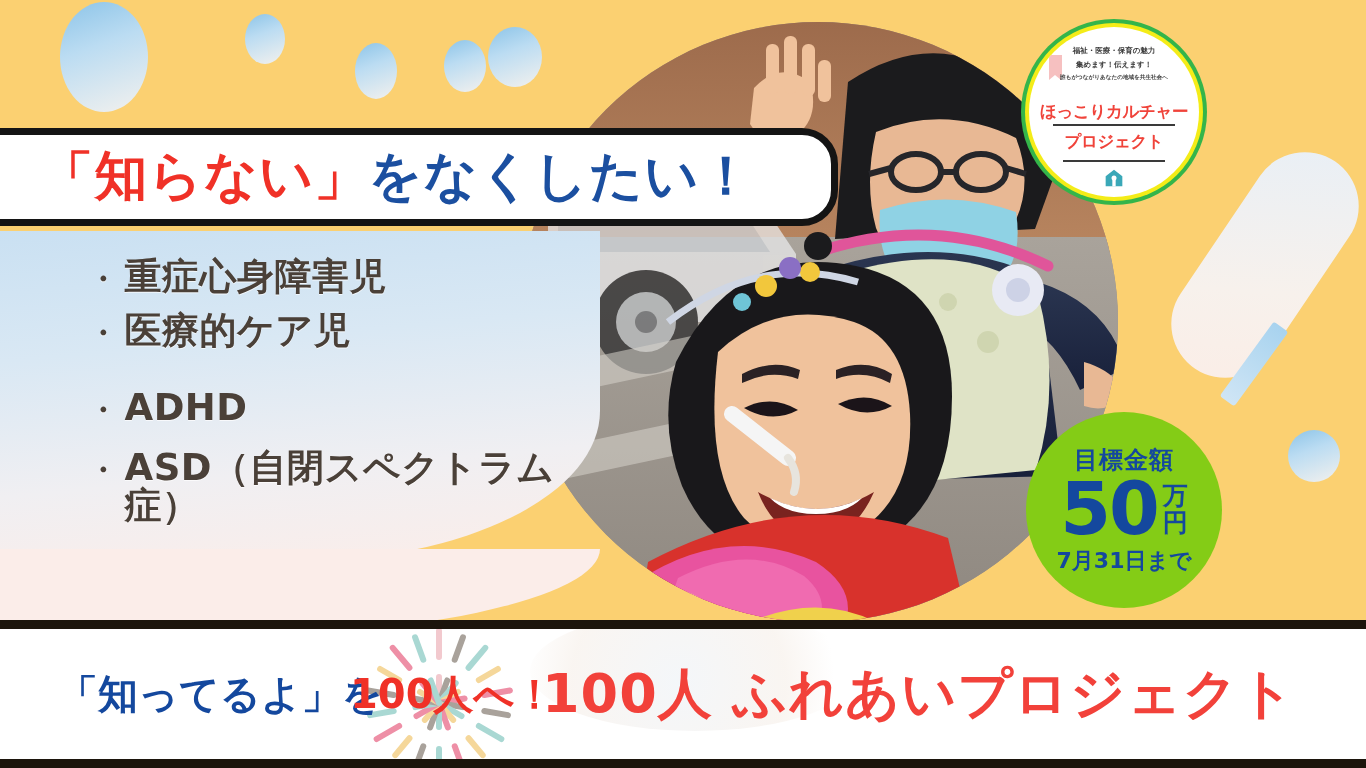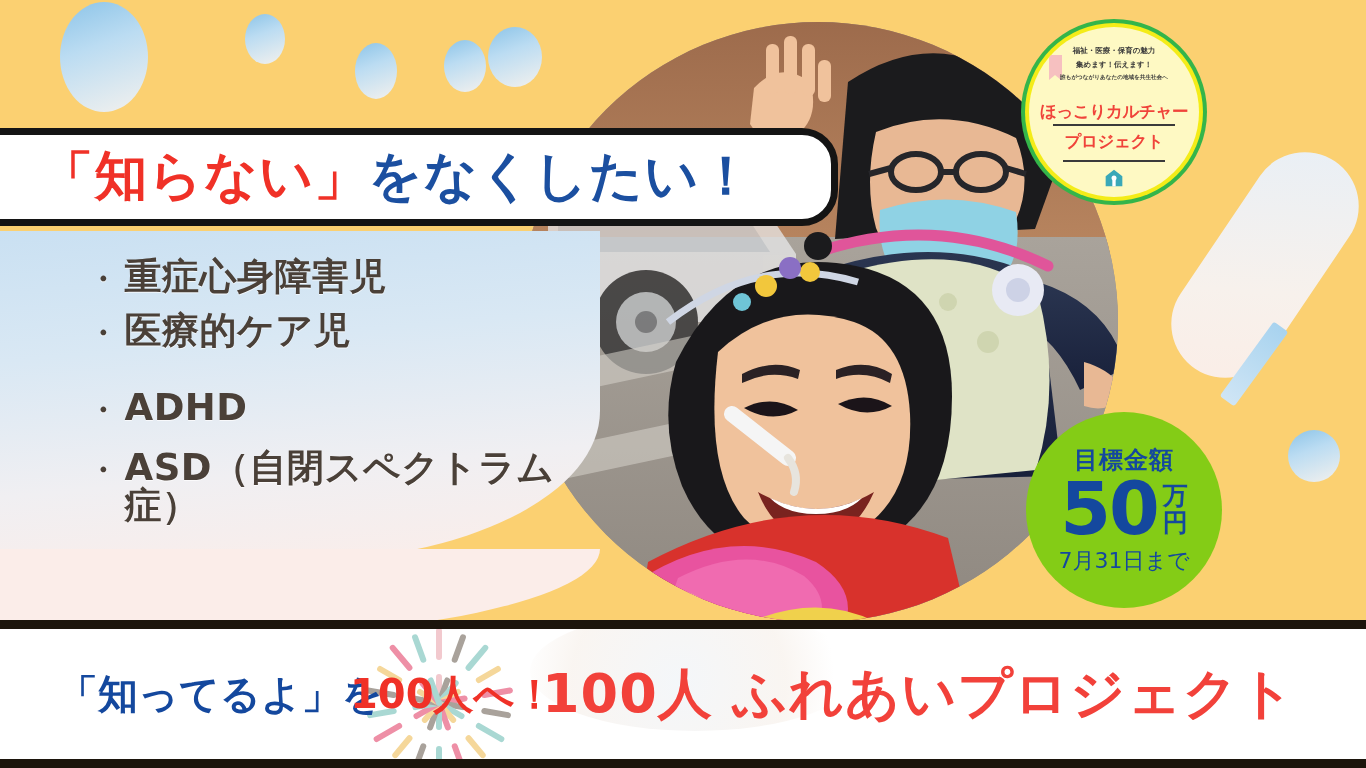--- a/index.html
+++ b/index.html
@@ -55,21 +55,21 @@
     box-sizing:border-box;display:flex;align-items:center;justify-content:center;
     z-index:8;
   }
   #headline .hl{font-size:53px;font-weight:700;white-space:nowrap;letter-spacing:1px;}
   #headline .red{color:#F03127;}
   #headline .blue{color:#1B4FA0;}
 
   
   #logo{
     position:absolute;left:1029px;top:27px;width:170px;height:170px;border-radius:50%;
-    background:#fef9c3;
+    background:#ffffff;
     box-shadow:0 0 0 4px #F4EC18, 0 0 0 8px #34B54A;
     z-index:9;overflow:hidden;
   }
   #logo .tagwrap{position:absolute;left:0;right:0;top:20px;text-align:center;}
   #logo .tl1,#logo .tl2,#logo .tl3{
     color:#3a3a3a;font-weight:700;line-height:1.05;white-space:nowrap;
   }
   #logo .tl1{font-size:7.5px;margin-bottom:6px;}
   #logo .tl2{font-size:7.5px;margin-bottom:6px;}
   #logo .tl3{font-size:5.6px;}
@@ -94,21 +94,21 @@
   #goal{
     position:absolute;left:1026px;top:412px;width:196px;height:196px;border-radius:50%;
     background:#84cc16;color:#14489E;z-index:9;
     display:flex;flex-direction:column;align-items:center;justify-content:center;
   }
   #goal .g-label{font-size:24px;font-weight:700;letter-spacing:1px;margin-bottom:-2px;}
   #goal .g-amount{display:flex;align-items:center;}
   #goal .g-num{font-size:73px;font-weight:700;line-height:.95;letter-spacing:-2px;}
   #goal .g-unit{display:flex;flex-direction:column;font-size:25px;font-weight:700;
     line-height:1.08;margin-left:5px;}
-  #goal .g-date{font-size:22px;font-weight:400;margin-top:2px;letter-spacing:0px;}
+  #goal .g-date{font-size:22px;font-weight:700;margin-top:2px;letter-spacing:0px;}
 
   
   #banner{
     position:absolute;left:0;top:620px;width:1366px;height:148px;
     background:#ffffff;border-top:9px solid #1C150C;border-bottom:9px solid #1C150C;
     box-sizing:border-box;z-index:10;display:flex;align-items:center;overflow:hidden;
   }
   #banner .bn-a{
     position:absolute;left:58px;top:50%;transform:translateY(-50%);
     font-size:40px;font-weight:700;color:#14489E;white-space:nowrap;z-index:3;

